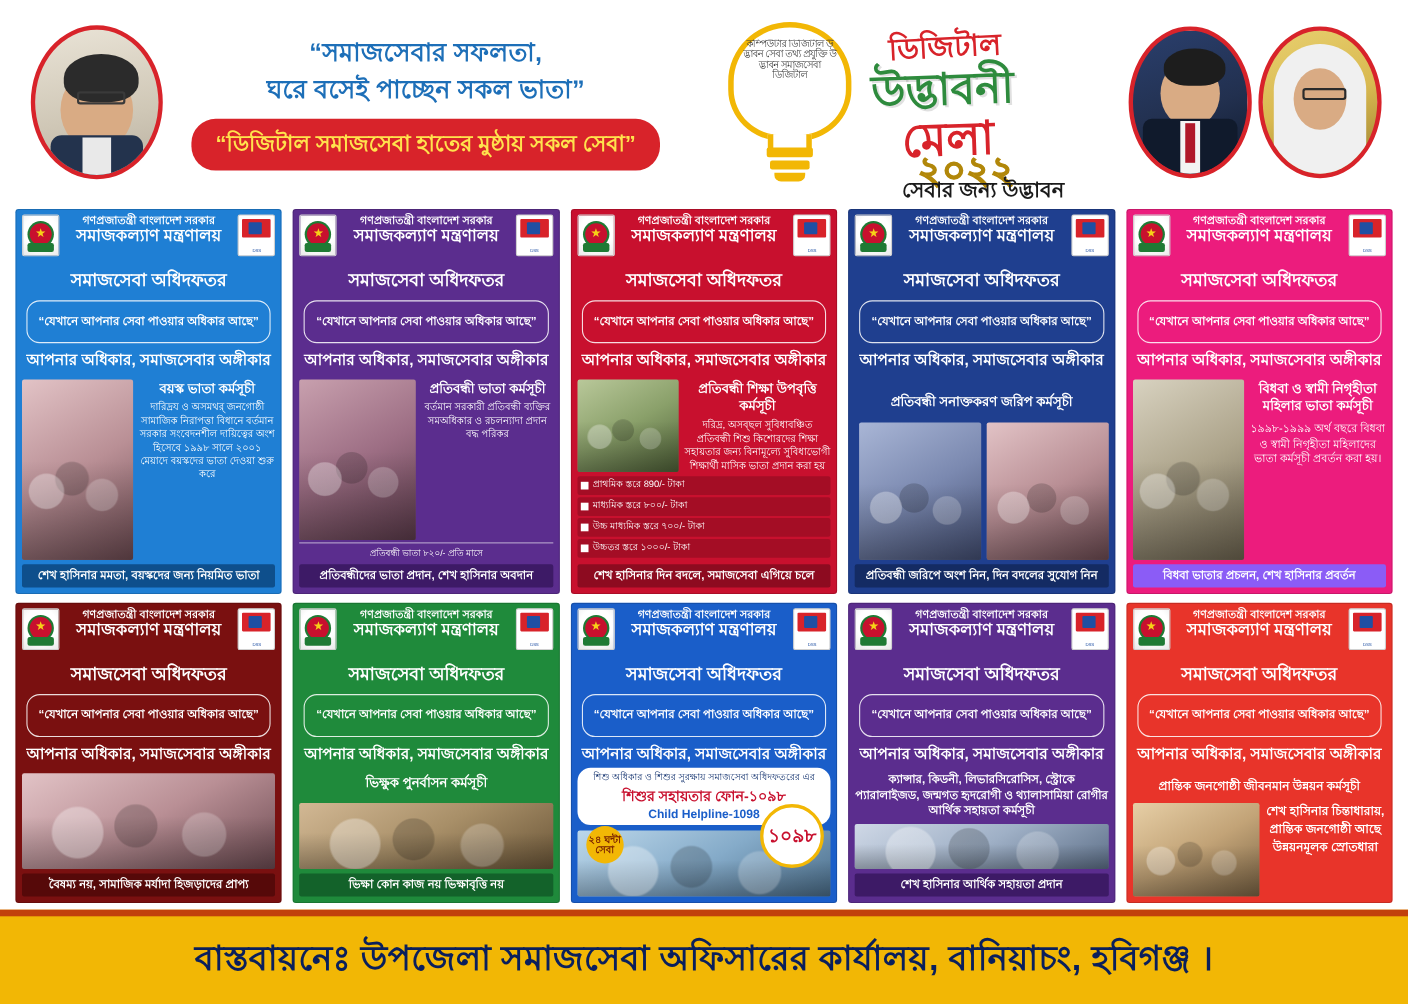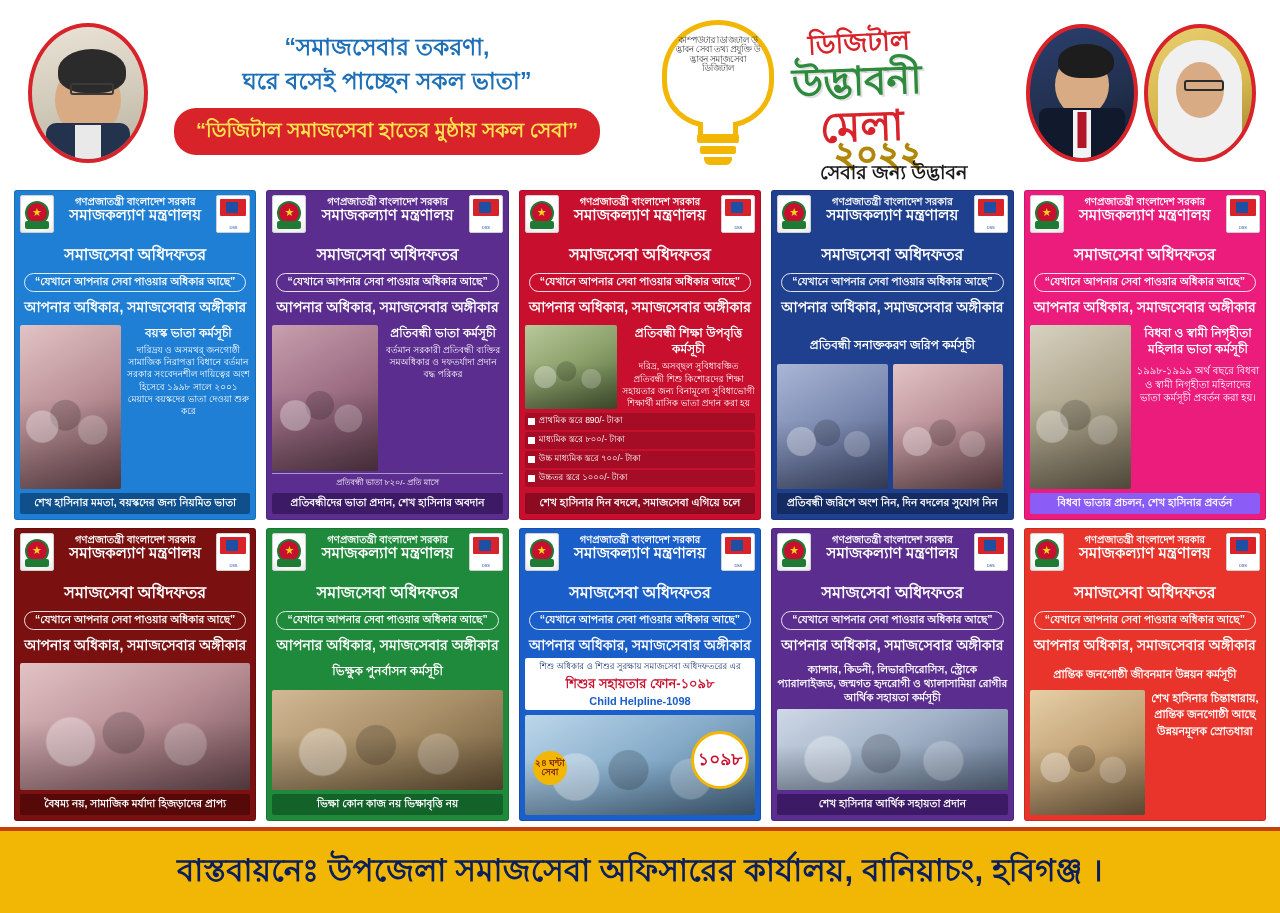--- a/index.html
+++ b/index.html
@@ -239,36 +239,37 @@
   }
   .gov-line { font-size: 10px; font-weight: bold; }
   .ministry-line { font-size: 15px; font-weight: bold; }
   .dept-line {
     text-align:center; font-size: 16px; font-weight: bold; margin-top: 1px;
   }
   .quote-pill {
     margin: 4px auto 0 auto;
     border: 1px solid rgba(255,255,255,.85);
     border-radius: 12px;
-    padding: 0 10px;
+    padding: 10px 10px;
     font-size: 10.5px;
     font-weight: bold;
     text-align: center;
     white-space: nowrap;
   }
   .rights-line {
     text-align:center; font-size: 14px; font-weight: bold; margin-top: 4px;
   }
   .card-body {
     flex: 1;
     margin-top: 5px;
     position: relative;
     display: flex;
     gap: 5px;
     min-height: 0;
+    justify-content: flex-end;
   }
   .card-body.stack { flex-direction: column; }
   .photo {
     border-radius: 2px;
     position: relative;
     overflow: hidden;
     flex: none;
     background: #888;
   }
   .body-text {
@@ -314,21 +315,21 @@
     font-size:8.5px; padding:1.5px 3px; margin-bottom:2px;
     background: rgba(0,0,0,.18); border-radius:2px;
   }
   .boxrow .sq { width:7px;height:7px;background:#fff;flex:none; }
   .note-line {
     font-size:8px; text-align:center; margin-top:2px;
     border-top:1px solid rgba(255,255,255,.5); padding-top:2px;
   }
 
   .helpline-box {
-    background:#ffffff; color:#0b2f6b; border-radius:2px;
+    background:#ffffff; color:#0b2f6b; border-radius:12px;
     padding:3px 4px; text-align:center;
   }
   .helpline-box .hl1 { font-size:8.5px; line-height:1.25; color:#10306d; }
   .helpline-box .hl2 { font-size:13px; font-weight:bold; color:#c8102e; margin-top:2px; }
   .helpline-box .hl3 { font-size:11px; font-weight:bold; color:#1a5ec9; }
   .num-circle {
     position:absolute; right:6px; bottom:26px;
     width:58px;height:58px;border-radius:50%;
     background:#ffffff; color:#c8102e;
     display:flex;align-items:center;justify-content:center;
@@ -344,21 +345,21 @@
   }
 
   
   .footer {
     flex: none;
     height: 86px;
     background: #f2b705;
     display: flex;
     align-items: center;
     justify-content: center;
-    border-top: 4px solid #c2410c;
+    border-top: 6px solid #c2410c;
   }
   .footer-text {
     color: #0a1f5c;
     font-size: 31px;
     font-weight: bold;
     letter-spacing: .3px;
     white-space: nowrap;
   }
 </style>
 </head>
@@ -371,21 +372,21 @@
     <div class="portrait-frame portrait-left">
       <div class="face face-skin" style="width:66px;height:74px;top:36px;"></div>
       <div class="hair" style="left:26px;top:22px;width:68px;height:44px;background:#2b2b2b;"></div>
       <div style="position:absolute;left:50%;transform:translateX(-50%);top:96px;width:84px;height:46px;background:#23334d;border-radius:10px 10px 0 0;"></div>
       <div style="position:absolute;left:50%;transform:translateX(-50%);top:98px;width:26px;height:40px;background:#e9e9e9;"></div>
       <div style="position:absolute;left:38px;top:56px;width:44px;height:12px;border:2px solid #3a3a3a;border-radius:3px;"></div>
     </div>
 
     <div class="center-block">
       <div class="slogan-block">
-        <div class="slogan-1">“সমাজসেবার তকরণা,</div>
+        <div class="slogan-1">“সমাজসেবার সফলতা,</div>
         <div class="slogan-2">ঘরে বসেই পাচ্ছেন সকল ভাতা”</div>
         <div class="slogan-ribbon">“ডিজিটাল সমাজসেবা হাতের মুষ্ঠায় সকল সেবা”</div>
       </div>
 
       <div class="mela-logo">
         <div class="bulb">
           <div class="glass"></div>
           <div class="scribble">কম্পিউটার ডিজিটাল উদ্ভাবন সেবা তথ্য প্রযুক্তি উদ্ভাবন সমাজসেবা ডিজিটাল</div>
           <div class="neck"></div>
           <div class="base"></div>
@@ -470,21 +471,21 @@
               <div class="sw-txt">DSS</div>
           </div>
         </div>
         <div class="dept-line">সমাজসেবা অধিদফতর</div>
         <div class="quote-pill">“যেখানে আপনার সেবা পাওয়ার অধিকার আছে”</div>
         <div class="rights-line">আপনার অধিকার, সমাজসেবার অঙ্গীকার</div>
         <div class="card-body">
           <div class="photo ph-b" style="width:46%"></div>
           <div class="body-text">
             <div class="body-title">প্রতিবন্ধী ভাতা কর্মসূচী</div>
-            <div>বর্তমান সরকারী প্রতিবন্ধী ব্যক্তির সমঅধিকার ও দফতর্যাদা প্রদান বদ্ধ পরিকর</div>
+            <div>বর্তমান সরকারী প্রতিবন্ধী ব্যক্তির সমঅধিকার ও রচলন্যাদা প্রদান বদ্ধ পরিকর</div>
           </div>
         </div>
         <div class="note-line">প্রতিবন্ধী ভাতা ৮২০/- প্রতি মাসে</div>
         <div class="footer-strip" style="background:#3d1a66">প্রতিবন্ধীদের ভাতা প্রদান, শেখ হাসিনার অবদান</div>
       </div>
 
       <div class="card" style="background:#c8102e">
         <div class="card-topline">
           <div class="crest">
             <div class="c-circle"></div>

